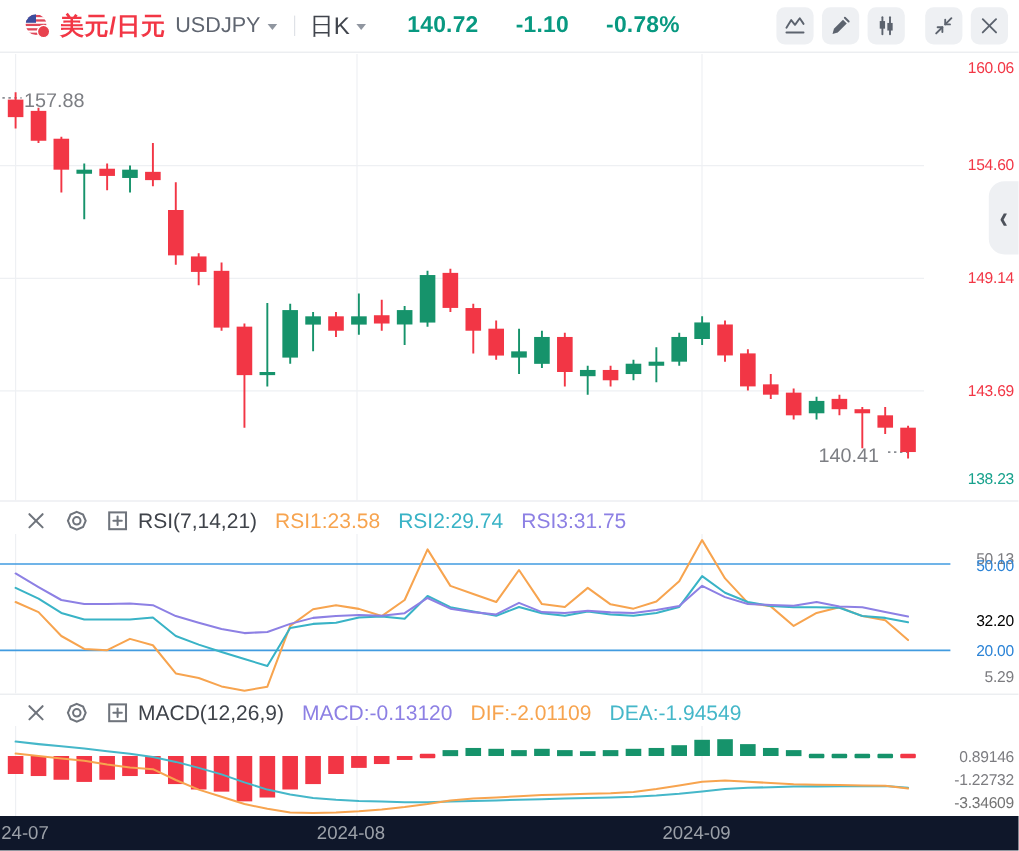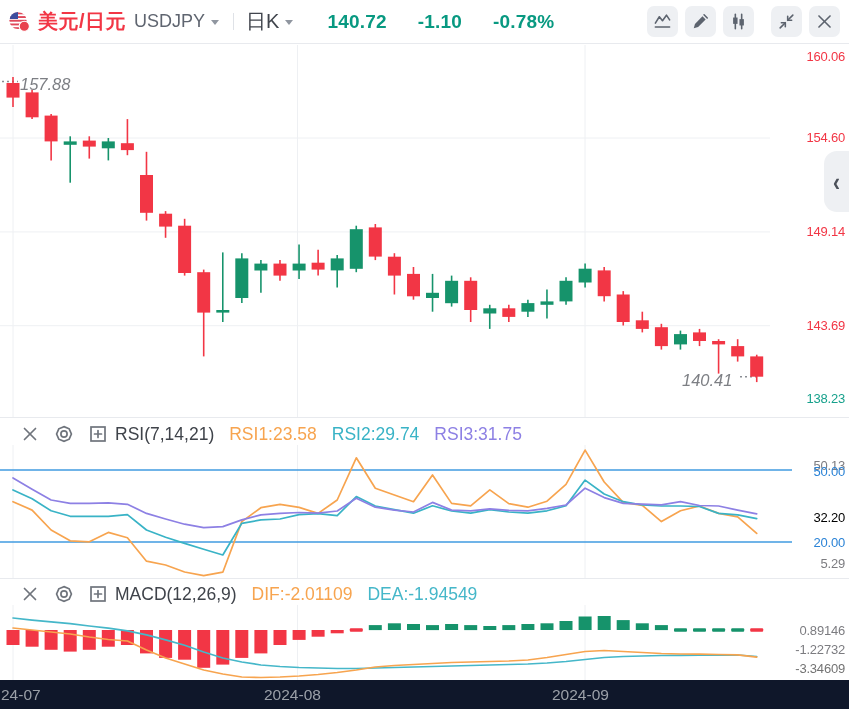--- a/index.html
+++ b/index.html
@@ -1,39 +1,39 @@
 <!DOCTYPE html>
 <html><head>
 <meta charset="utf-8">
 <style>
   html,body{margin:0;padding:0;background:#fff;}
   #app{position:relative;width:849px;height:709px;background:#fff;overflow:hidden;
        font-family:"Liberation Sans","DejaVu Sans",sans-serif;-webkit-font-smoothing:antialiased;}
   
   #hdr{position:absolute;left:0;top:0;width:849px;height:43px;display:flex;align-items:center;
        background:#fff;border-bottom:1px solid #e8eaee;}
-  .pairwrap{display:flex;align-items:center;padding-left:8px;}
+  .pairwrap{display:flex;align-items:center;padding-left:20px;}
   .pair-cn{font-size:20px;font-weight:bold;color:#f23645;margin-left:7px;letter-spacing:.5px;}
   .pair-code{font-size:18px;color:#5f6570;margin-left:8px;display:flex;align-items:center;background:none;border:none;padding:0;cursor:pointer;font-family:inherit;}
   .caret{width:0;height:0;border-left:4px solid transparent;border-right:4px solid transparent;
          border-top:5px solid #9096a0;margin-left:6px;transform:translateY(1px);}
   .vdiv{width:1px;height:17px;background:#dfe2e7;margin:0 12px 0 14px;}
   .interval{font-size:20px;color:#41454d;display:flex;align-items:center;background:none;border:none;padding:0;cursor:pointer;font-family:inherit;}
   .quote{display:flex;align-items:baseline;margin-left:16px;}
   .quote span{font-size:19px;font-weight:bold;color:#089981;margin-right:13px;letter-spacing:.2px;margin-left:18px;}
   #toolbar{position:absolute;right:9px;top:6px;display:flex;}
   .tbtn{width:31px;height:31px;border-radius:7px;background:#eef0f3;border:none;margin-left:7px;
         display:flex;align-items:center;justify-content:center;cursor:pointer;padding:0;}
   .tbtn.gapped{margin-left:17px;}
   .tbtn svg{stroke:#5c636e;fill:none;stroke-width:2;stroke-linecap:round;stroke-linejoin:round;}
   
   svg.panel{position:absolute;left:0;display:block;}
   .sep{position:absolute;left:0;width:849px;height:1px;background:#e8eaee;}
   .tick{position:absolute;right:4px;font-size:13px;line-height:20px;letter-spacing:-.2px;}
-  .ann{position:absolute;font-size:16.5px;color:#7d7f84;font-style:italic;}
+  .ann{position:absolute;font-size:16.5px;color:#7d7f84;}
   #side-tab{position:absolute;right:0;top:151px;width:25px;height:61px;background:#eef0f3;
             border-radius:13px 0 0 13px;display:flex;align-items:center;justify-content:center;cursor:pointer;border:none;}
   #side-tab span{font-size:21px;color:#4c515a;transform:scaleY(1.25);font-weight:bold;line-height:1;}
   
   .ind-row{position:absolute;left:0;width:770px;height:28px;display:flex;align-items:center;background:rgba(255,255,255,.92);}
   .ind-row .ic{width:21px;height:21px;background:none;border:none;padding:0;margin-left:13px;cursor:pointer;
                display:flex;align-items:center;justify-content:center;}
   .ind-row .ic:first-child{margin-left:19px;}
   .ind-row svg{stroke:#6f747c;fill:none;stroke-width:1.7;stroke-linecap:round;}
   .ind-title{font-size:17.5px;color:#3f434a;margin-left:7px;}
@@ -283,20 +283,21 @@
       </svg>
     </button>
     <button class="ic">
       <svg width="18" height="18" viewBox="0 0 18 18">
         <rect x="2" y="2" width="14" height="14"></rect>
           <line x1="9" y1="5.5" x2="9" y2="12.5"></line>
           <line x1="5.5" y1="9" x2="12.5" y2="9"></line>
       </svg>
     </button>
     <span class="ind-title">MACD(12,26,9)</span>
+    <span class="ind-val" style="color: rgb(141, 128, 228);">MACD:-0.13120</span>
     <span class="ind-val" style="color: rgb(247, 164, 79);">DIF:-2.01109</span>
     <span class="ind-val" style="color: rgb(69, 183, 201);">DEA:-1.94549</span>
   </div>
   <svg id="svg-macd" class="panel" style="top:605px" width="849" height="75">
       <line x1="13" y1="0" x2="13" y2="75" stroke="#eef0f3"></line>
       <line x1="297.5" y1="0" x2="297.5" y2="75" stroke="#eef0f3"></line>
       <line x1="585" y1="0" x2="585" y2="75" stroke="#eef0f3"></line>
       <rect x="6.5" y="25.0" width="13" height="15.0" fill="#f23645"></rect>
       <rect x="25.6" y="25.0" width="13" height="16.7" fill="#f23645"></rect>
       <rect x="44.6" y="25.0" width="13" height="19.8" fill="#f23645"></rect>

